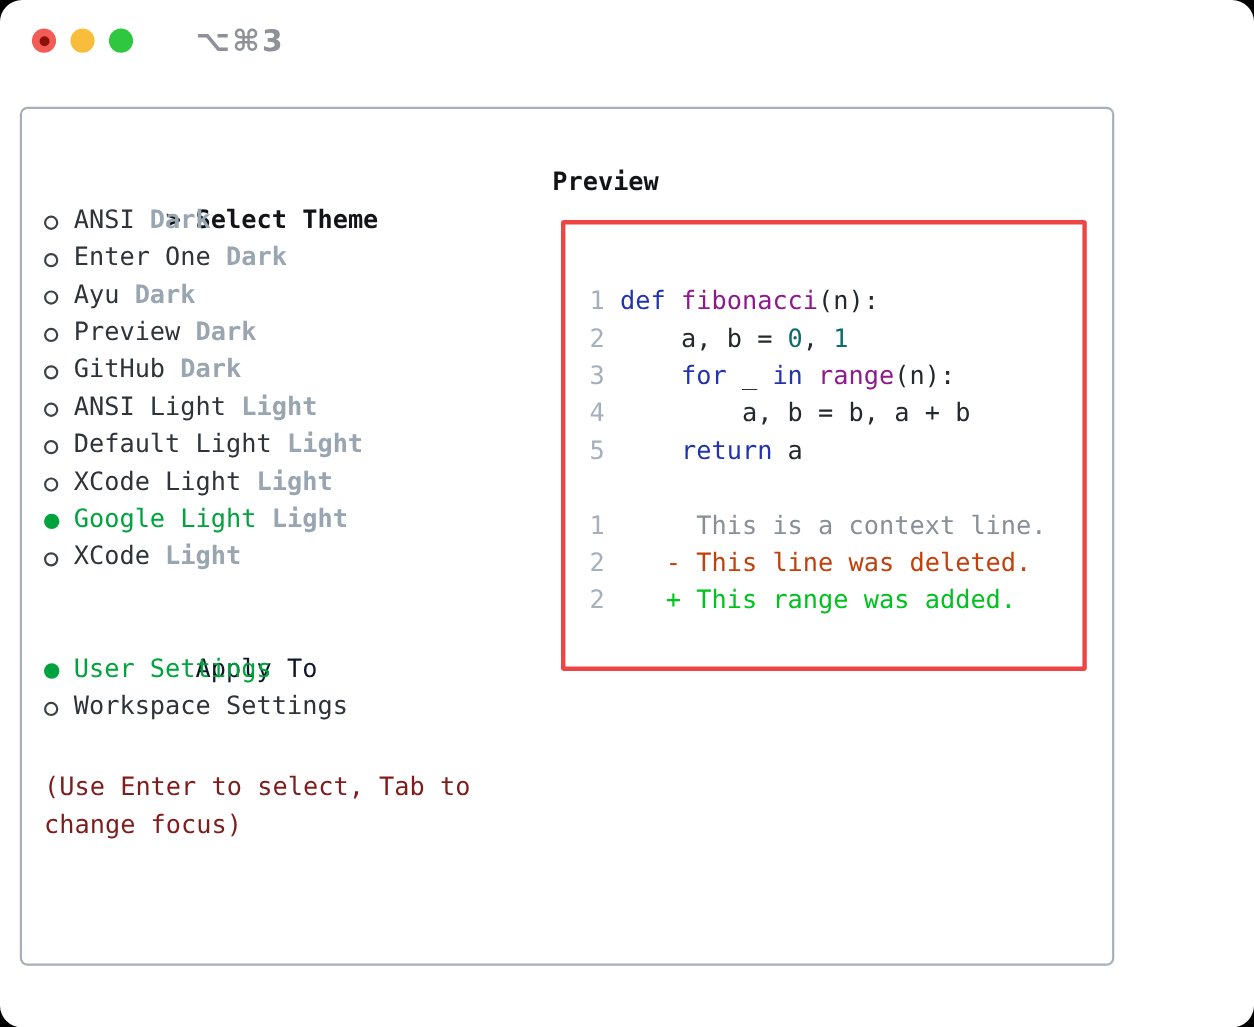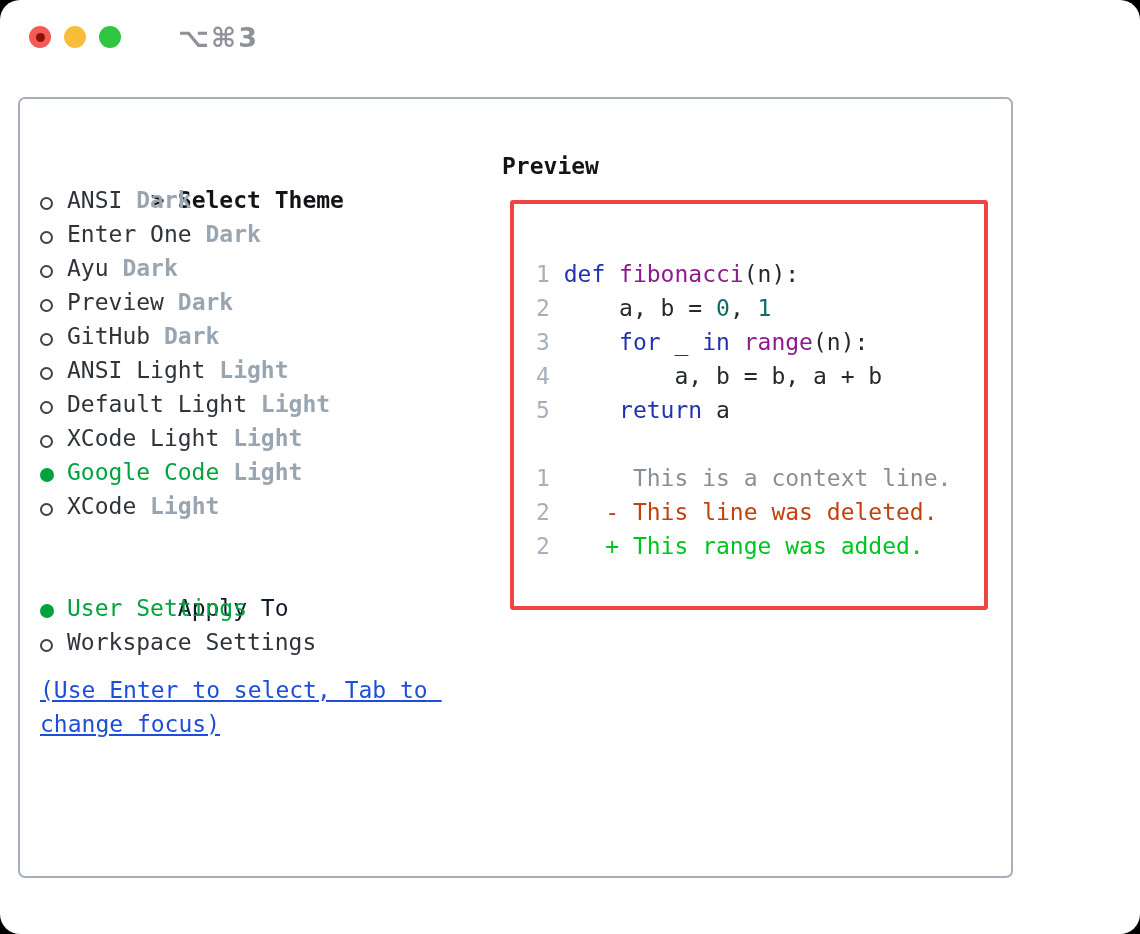--- a/index.html
+++ b/index.html
@@ -37,22 +37,22 @@
   .marker .circle { display: inline-block; width: 13px; height: 13px; border-radius: 50%;
                     border: 2px solid #3d4248; position: relative; top: 2px; }
   .marker .circle.filled { border: none; width: 14px; height: 14px; background: #00a33e; }
   .marker.arrow { font-weight: bold; color: #121417; }
   .hdr { font-weight: bold; color: #121417; }
   .item { cursor: default; }
   .item .name { color: #2f343a; }
   .item .variant { color: #9aa5b2; margin-left: 1ch; font-weight: bold; }
   .item.selected .name { color: #00a33e; }
   .subhdr { color: #0f172a; }
-  .help { margin-top: 14px; width: 402px; font-size: 23px; line-height: 34px;
-          color: #1d4ed8; white-space: pre-wrap; text-decoration: underline; }
+  .help { margin-top: 40px; width: 402px; font-size: 23px; line-height: 34px;
+          color: #7f1d1d; white-space: pre-wrap; }
 
   
   .right { position: absolute; left: 482px; top: 50px; width: 495px; }
   .preview-box {
     margin: 17px 0 0 8px; width: 478px; height: 410px;
     border: 4px solid #ef4444; border-radius: 3px; background: #fff;
     padding: 53px 0 0 22px; overflow: hidden;
   }
   .code-line { height: 34px; line-height: 34px; white-space: pre; font-size: 23px; }
   .code-line .ln { display: inline-block; width: 2ch; }
@@ -80,21 +80,21 @@
 
       <div id="theme-items">
           <div class="row item"><span class="marker"><span class="circle"></span></span><span class="name">ANSI</span><span class="variant">Dark</span></div>
           <div class="row item"><span class="marker"><span class="circle"></span></span><span class="name">Enter One</span><span class="variant">Dark</span></div>
           <div class="row item"><span class="marker"><span class="circle"></span></span><span class="name">Ayu</span><span class="variant">Dark</span></div>
           <div class="row item"><span class="marker"><span class="circle"></span></span><span class="name">Preview</span><span class="variant">Dark</span></div>
           <div class="row item"><span class="marker"><span class="circle"></span></span><span class="name">GitHub</span><span class="variant">Dark</span></div>
           <div class="row item"><span class="marker"><span class="circle"></span></span><span class="name">ANSI Light</span><span class="variant">Light</span></div>
           <div class="row item"><span class="marker"><span class="circle"></span></span><span class="name">Default Light</span><span class="variant">Light</span></div>
           <div class="row item"><span class="marker"><span class="circle"></span></span><span class="name">XCode Light</span><span class="variant">Light</span></div>
-          <div class="row item selected"><span class="marker"><span class="circle filled"></span></span><span class="name">Google Code</span><span class="variant">Light</span></div>
+          <div class="row item selected"><span class="marker"><span class="circle filled"></span></span><span class="name">Google Light</span><span class="variant">Light</span></div>
           <div class="row item"><span class="marker"><span class="circle"></span></span><span class="name">XCode</span><span class="variant">Light</span></div>
         </div>
 
       <div class="spacer"></div>
 
       <div class="row">
         <span class="marker"></span><span class="subhdr">Apply To</span>
       </div>
 
       <div id="apply-options">

